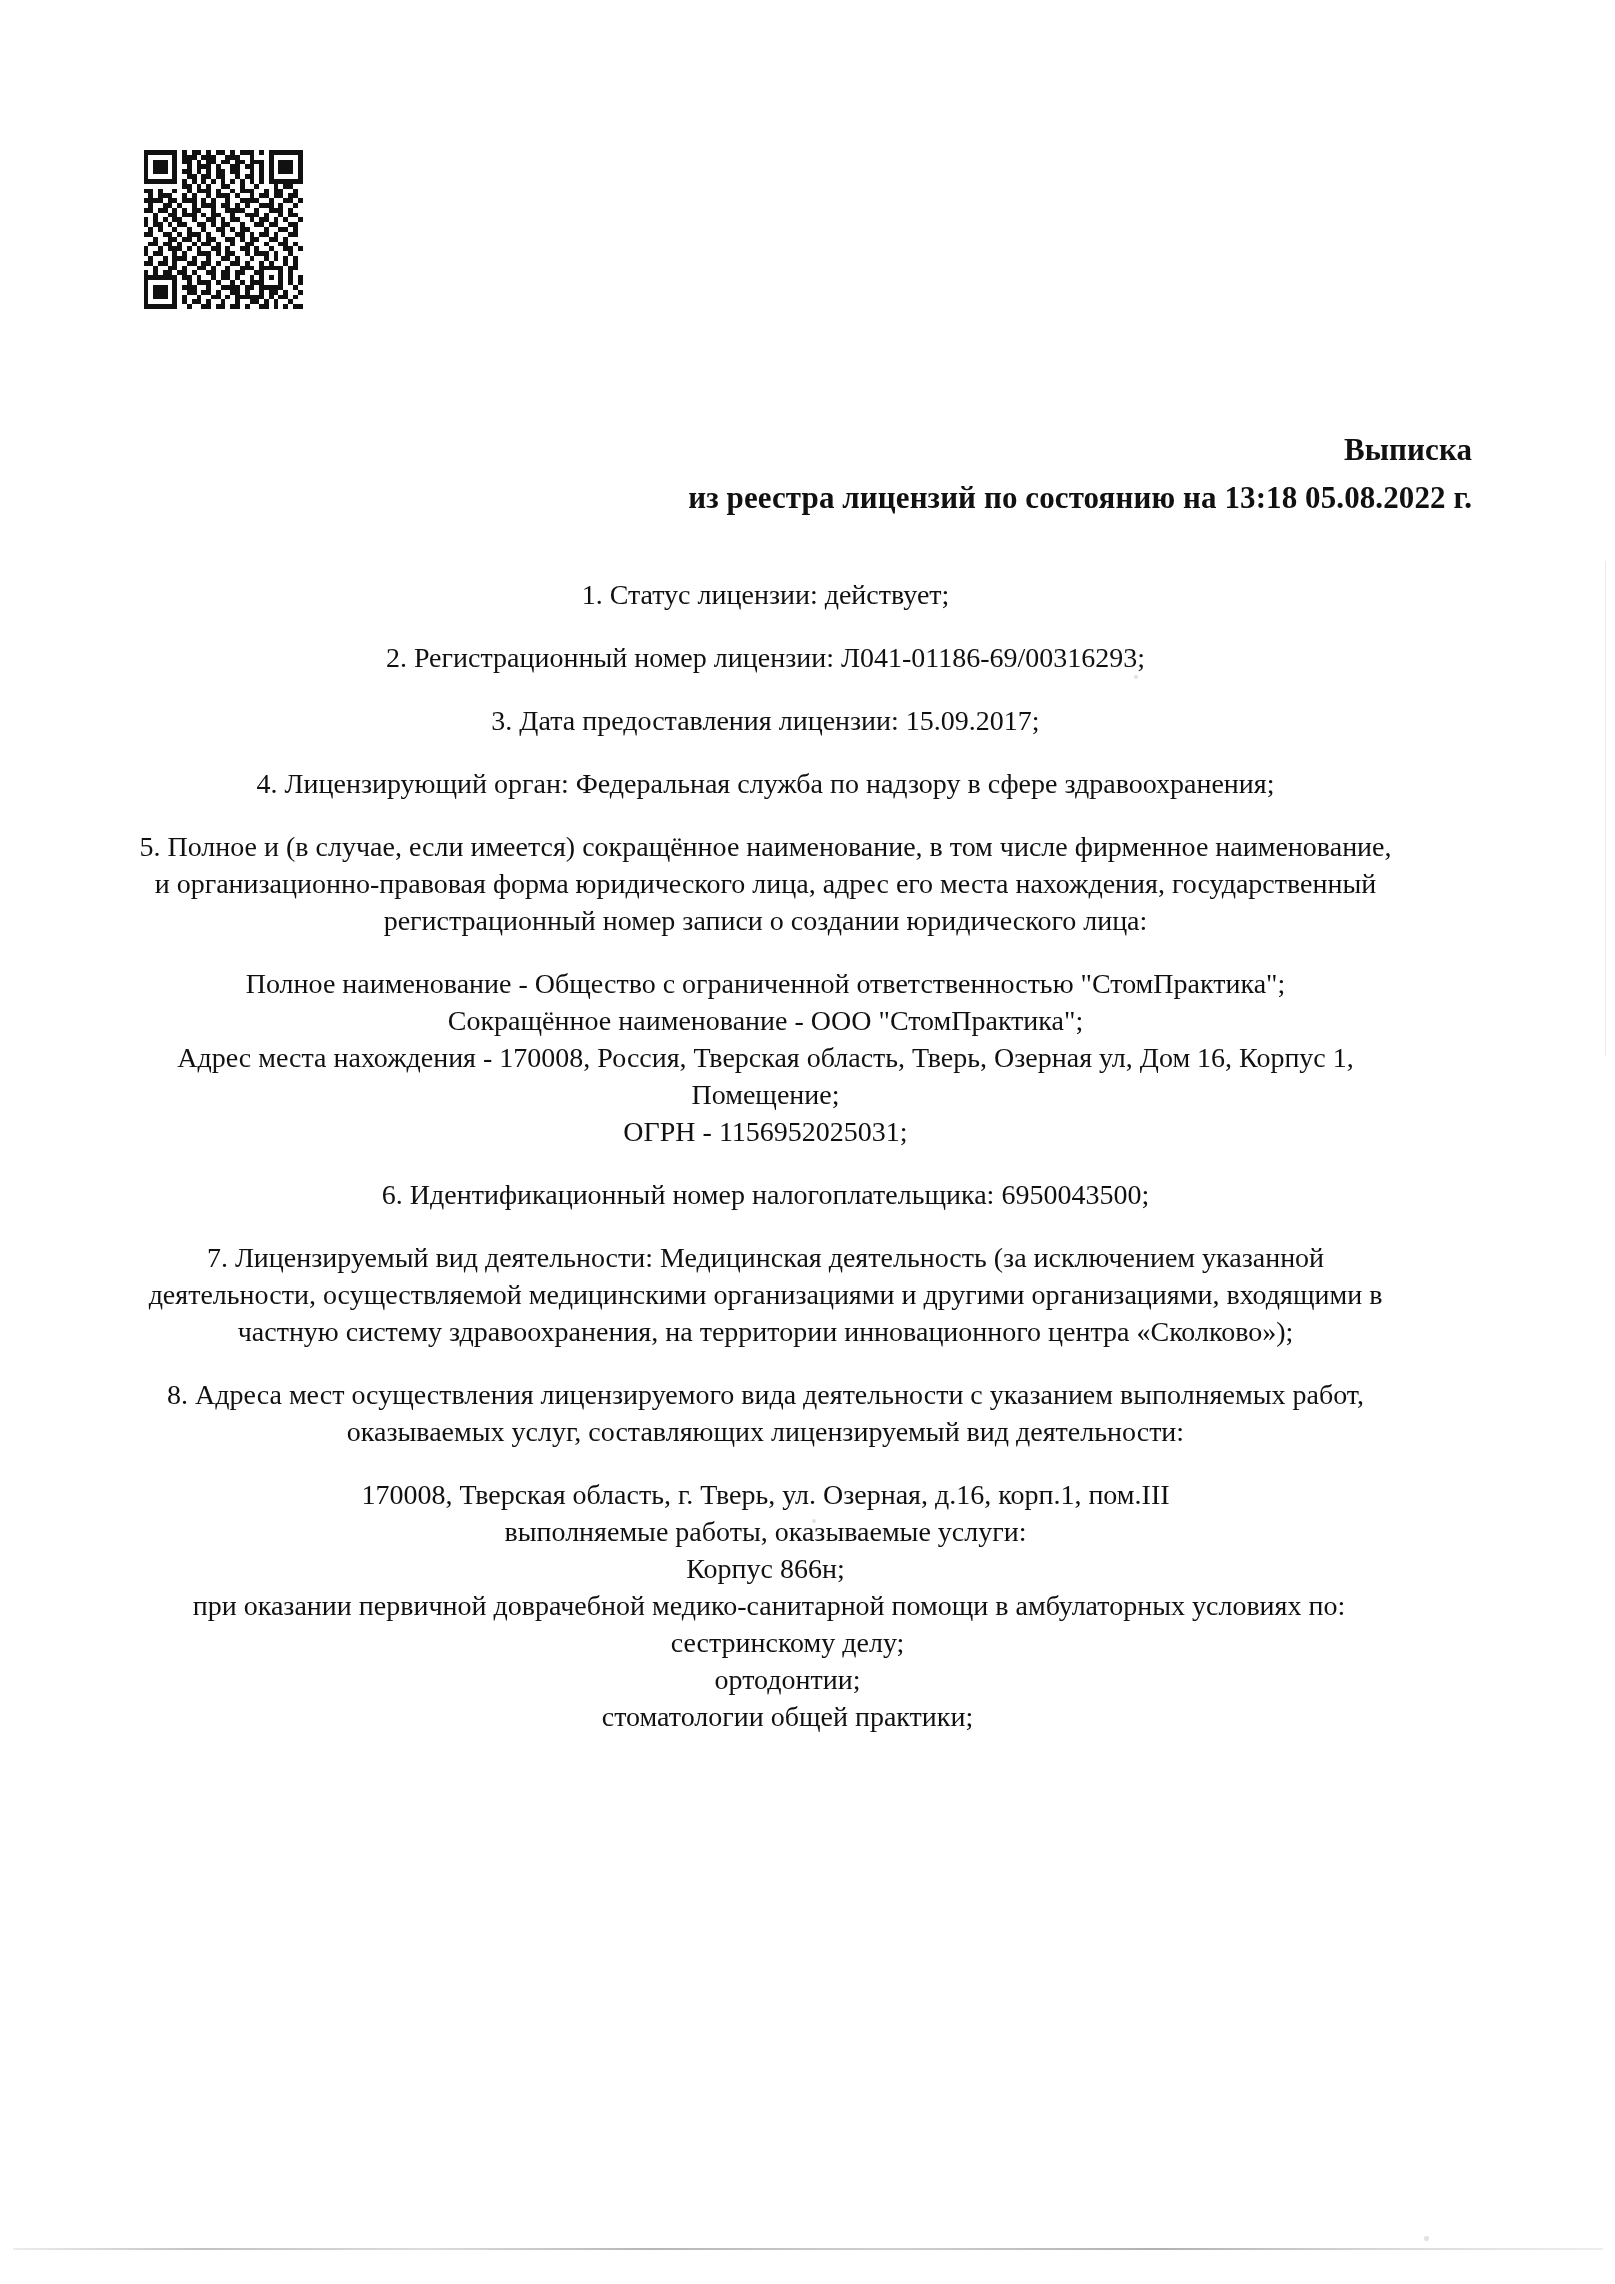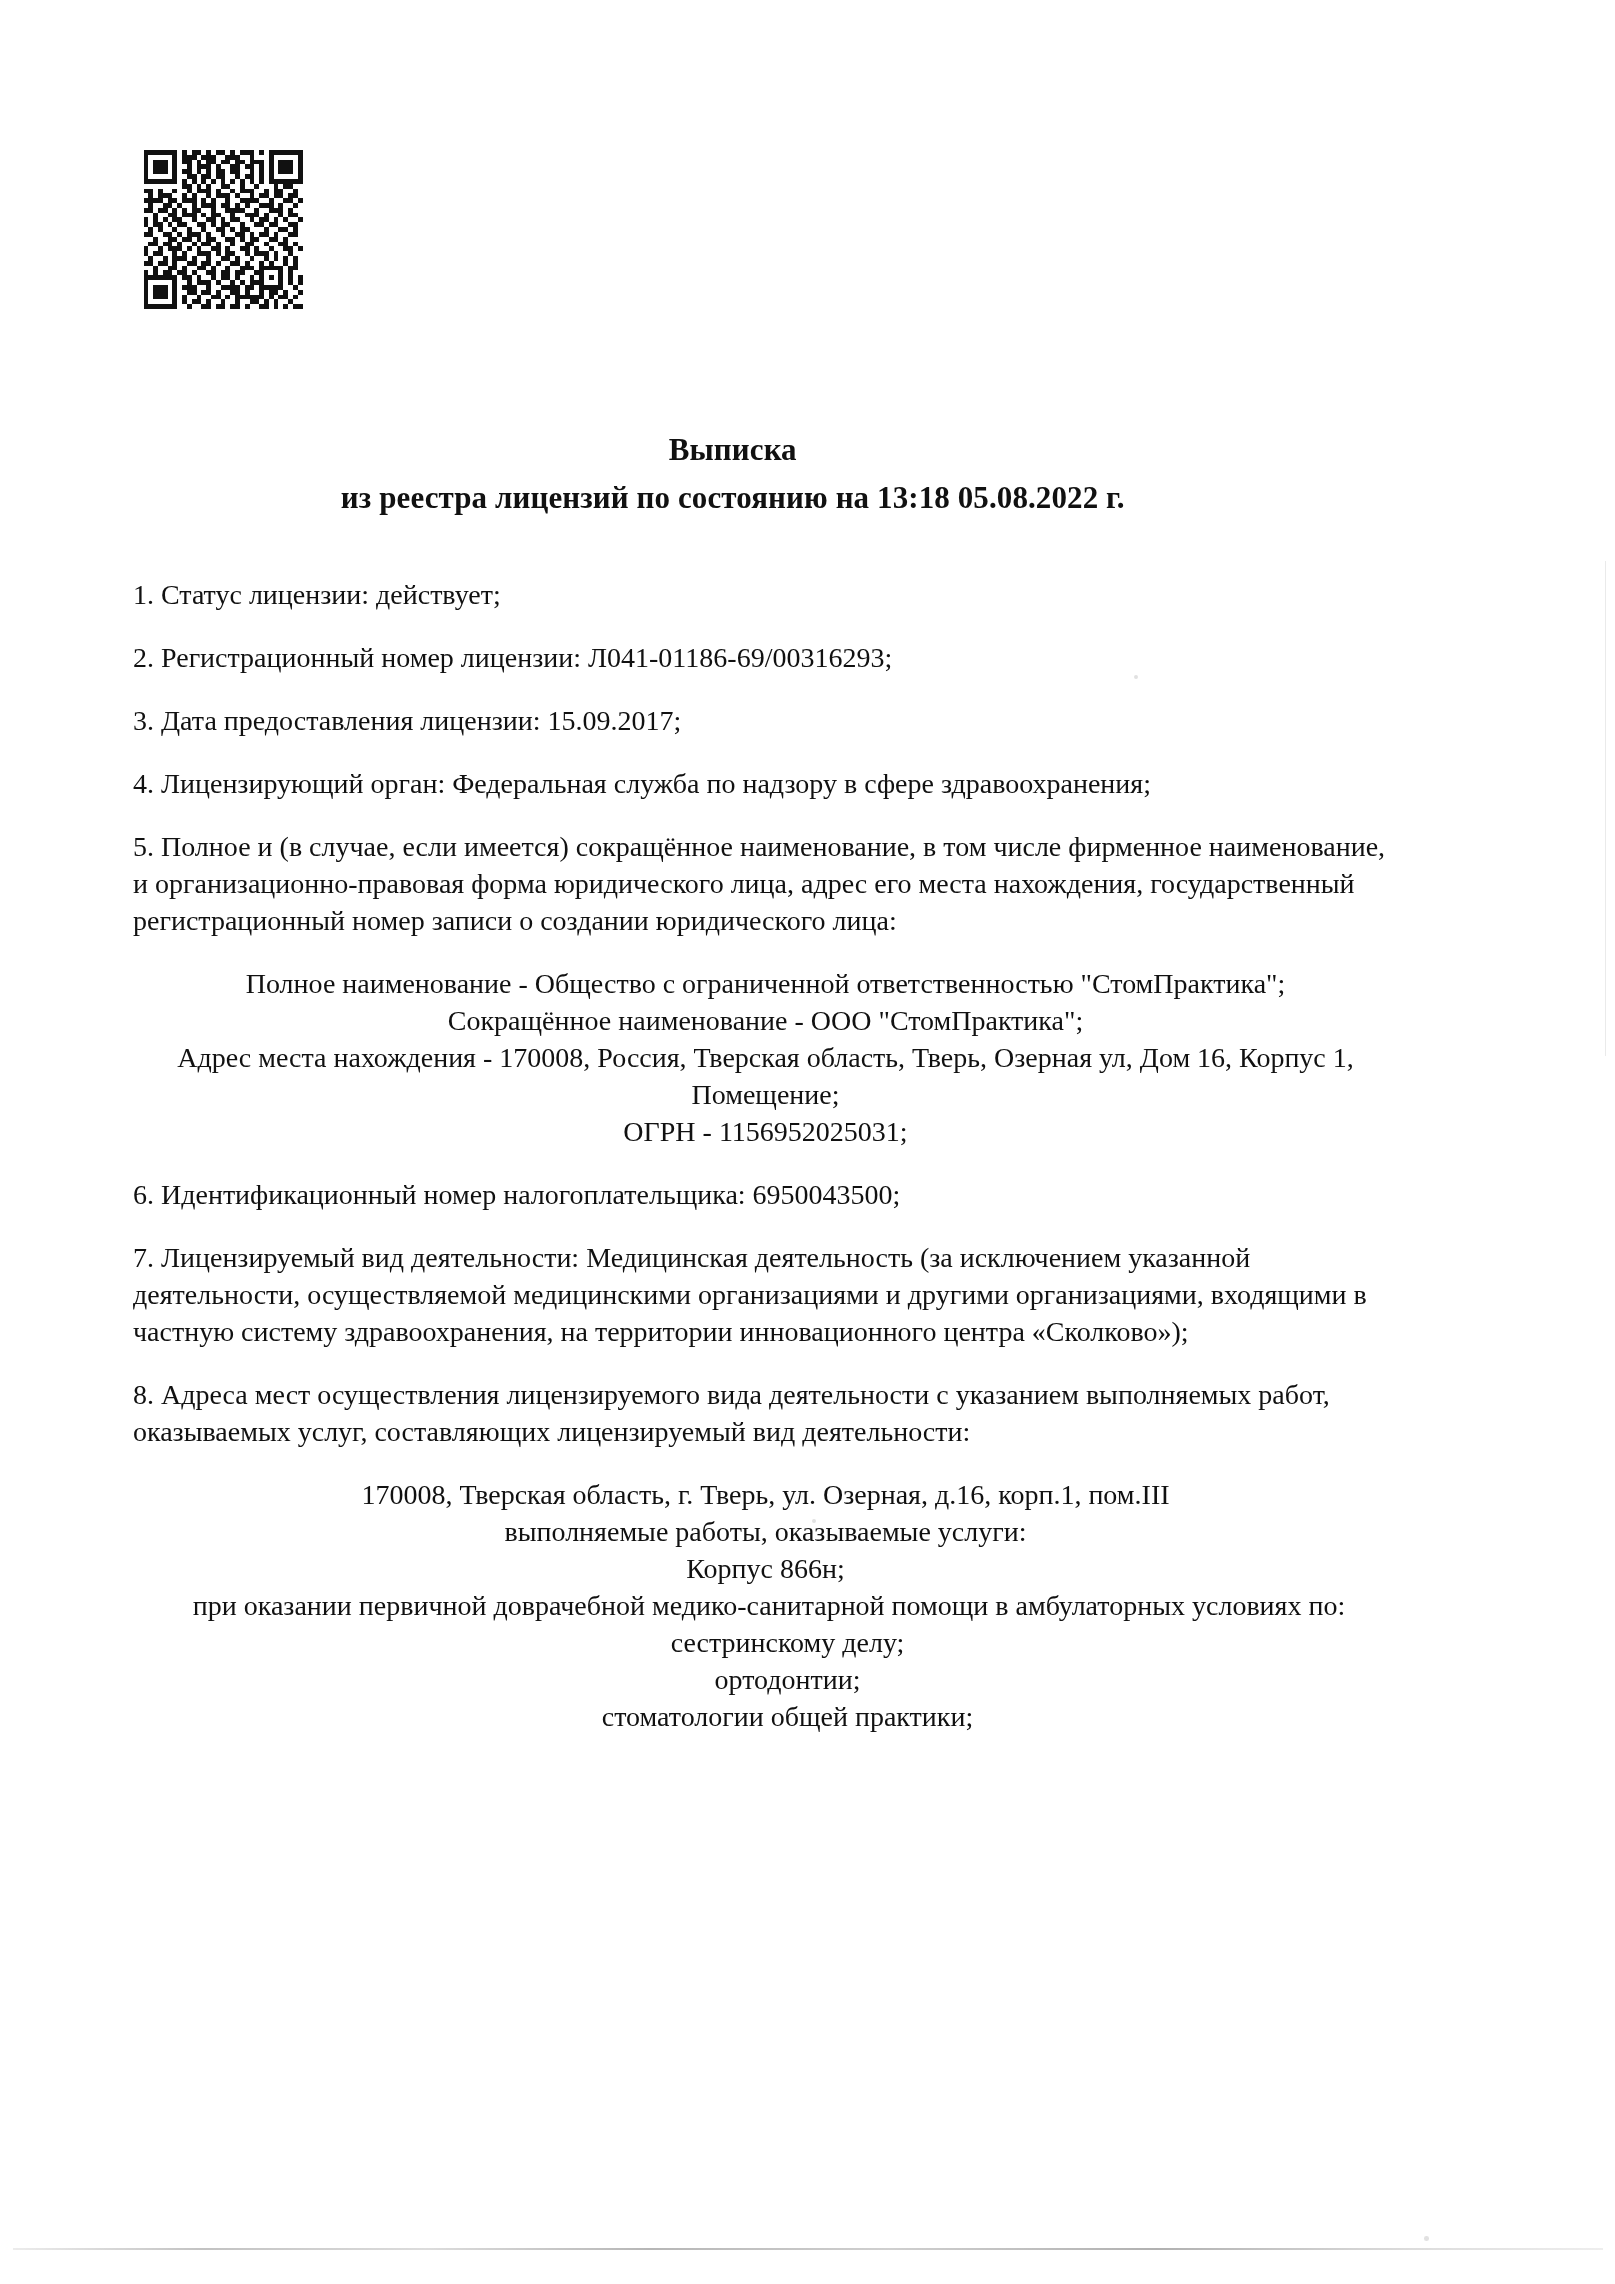--- a/index.html
+++ b/index.html
@@ -60,21 +60,21 @@
     height: 159px;
   }
   .qr-wrap svg { display: block; width: 100%; height: 100%; }
 
   
   .title-block {
     position: absolute;
     left: 0;
     top: 430px;
     width: 1472px;
-    text-align: center;
+    text-align: right;
   }
   .title-line1 {
     font-size: 31px;
     font-weight: bold;
     line-height: 39px;
     letter-spacing: 0.1px;
     margin-left: -6.5px;
   }
   .title-line2 {
     font-size: 31px;
@@ -88,21 +88,21 @@
   
   .body-col {
     position: absolute;
     left: 133px;
     top: 576px;
     width: 1265px;
   }
   .para {
     font-size: 28px;
     line-height: 37px;
-    text-align: left;
+    text-align: center;
     margin: 0 0 26px 0;
     white-space: pre-wrap;
   }
   .block {
     font-size: 28px;
     line-height: 37px;
     margin: 0 0 26px 0;
     text-align: center;
   }
   .block .ln { display: block; white-space: pre-wrap; }

